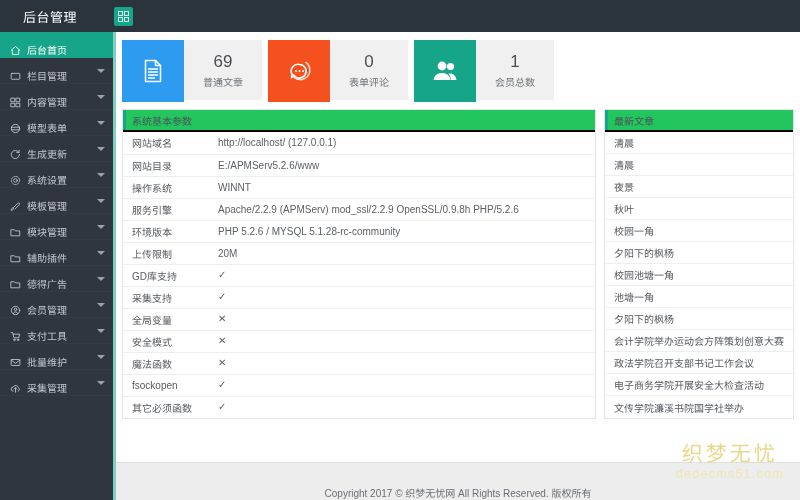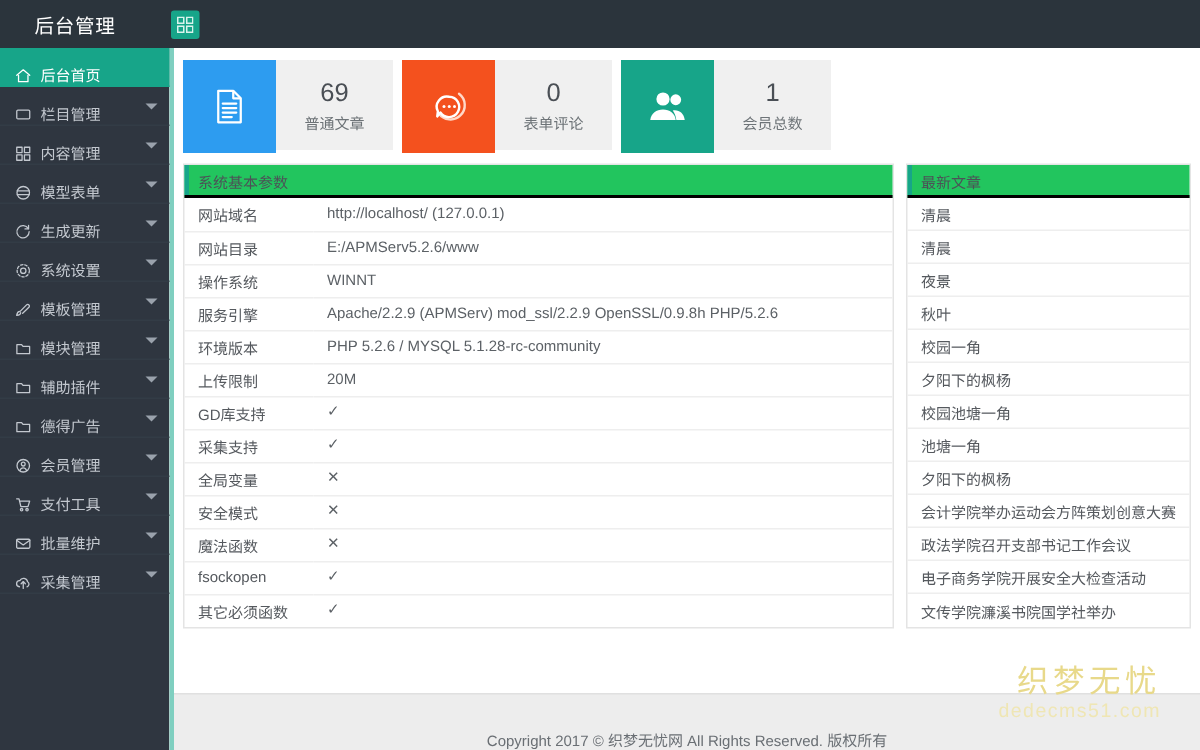--- a/index.html
+++ b/index.html
@@ -193,22 +193,22 @@
     background: #ededed;
     border-top: 1px solid #e0e0e0;
     display: flex; align-items: flex-end; justify-content: center;
     font-size: 10px;
     color: #6a6f74;
   }
 
   
   .watermark {
     position: absolute;
-    right: 26px; bottom: 20px;
-    text-align: right;
+    right: 16px; bottom: 20px;
+    text-align: center;
     pointer-events: none;
     line-height: 1;
   }
   .wm-cn {
     font-size: 21px;
     color: #e8d98a;
     letter-spacing: 3px;
     font-family: "DejaVu Sans", sans-serif;
   }
   .wm-en {

